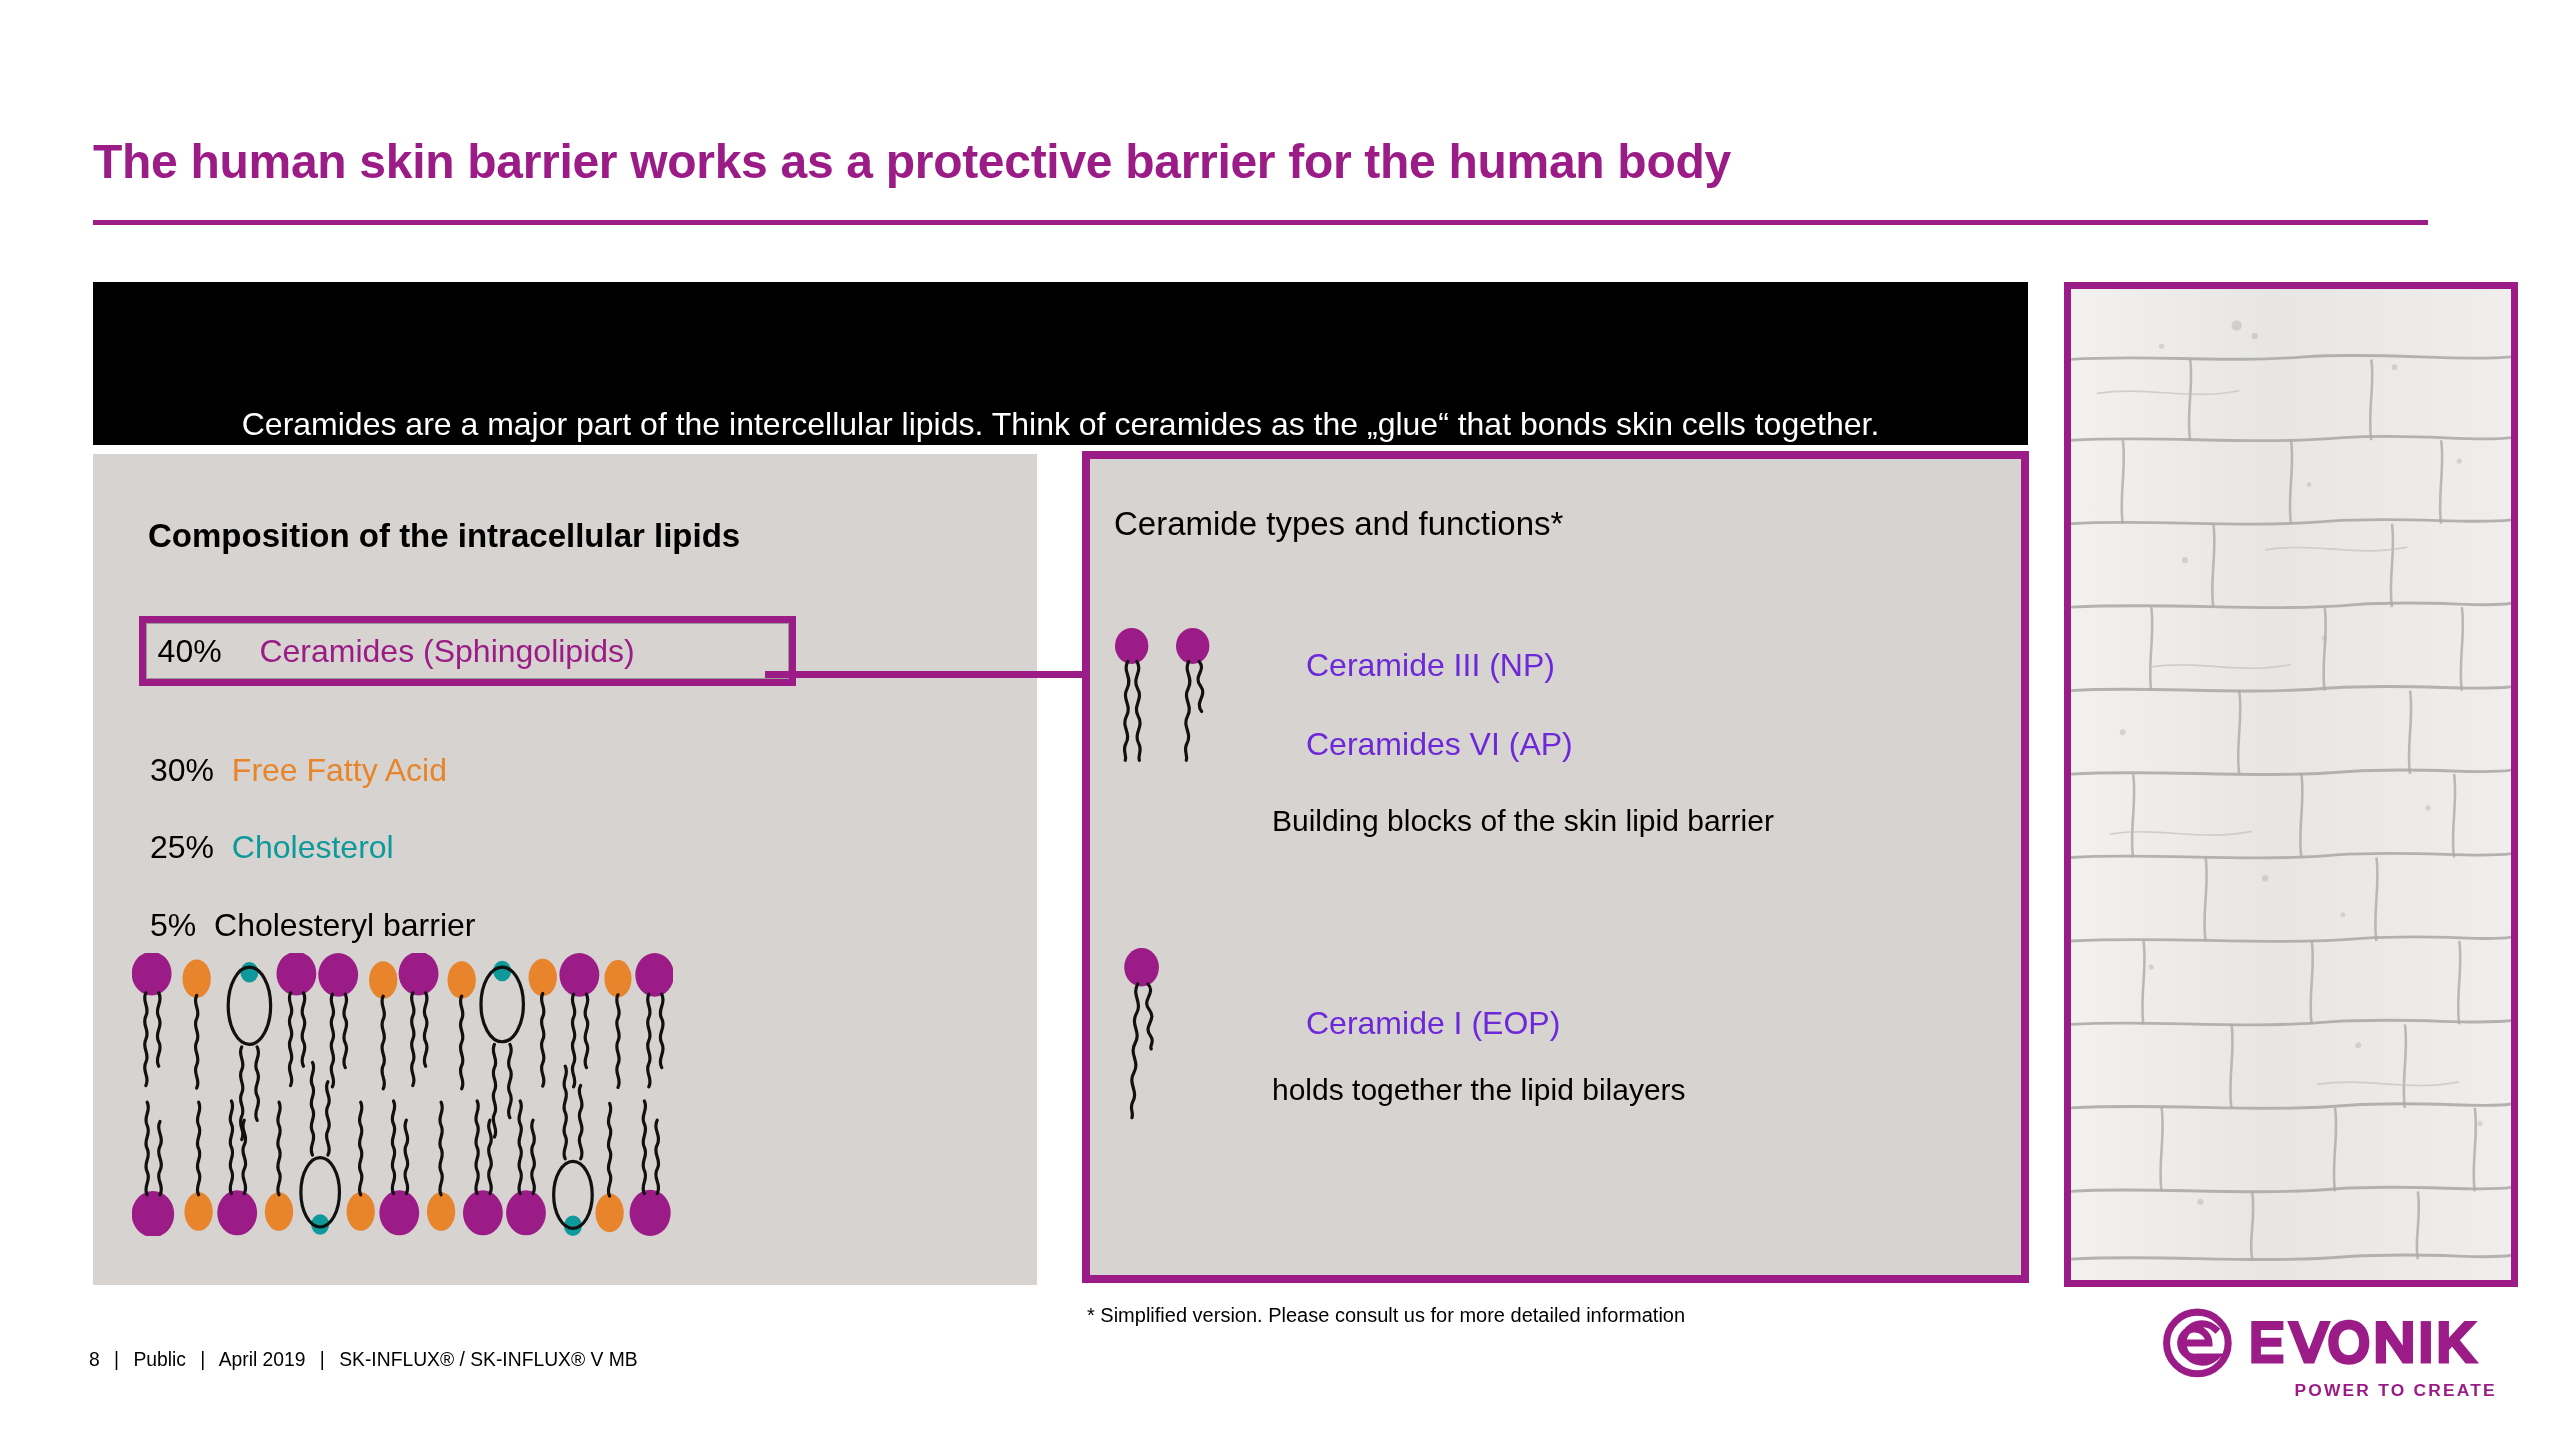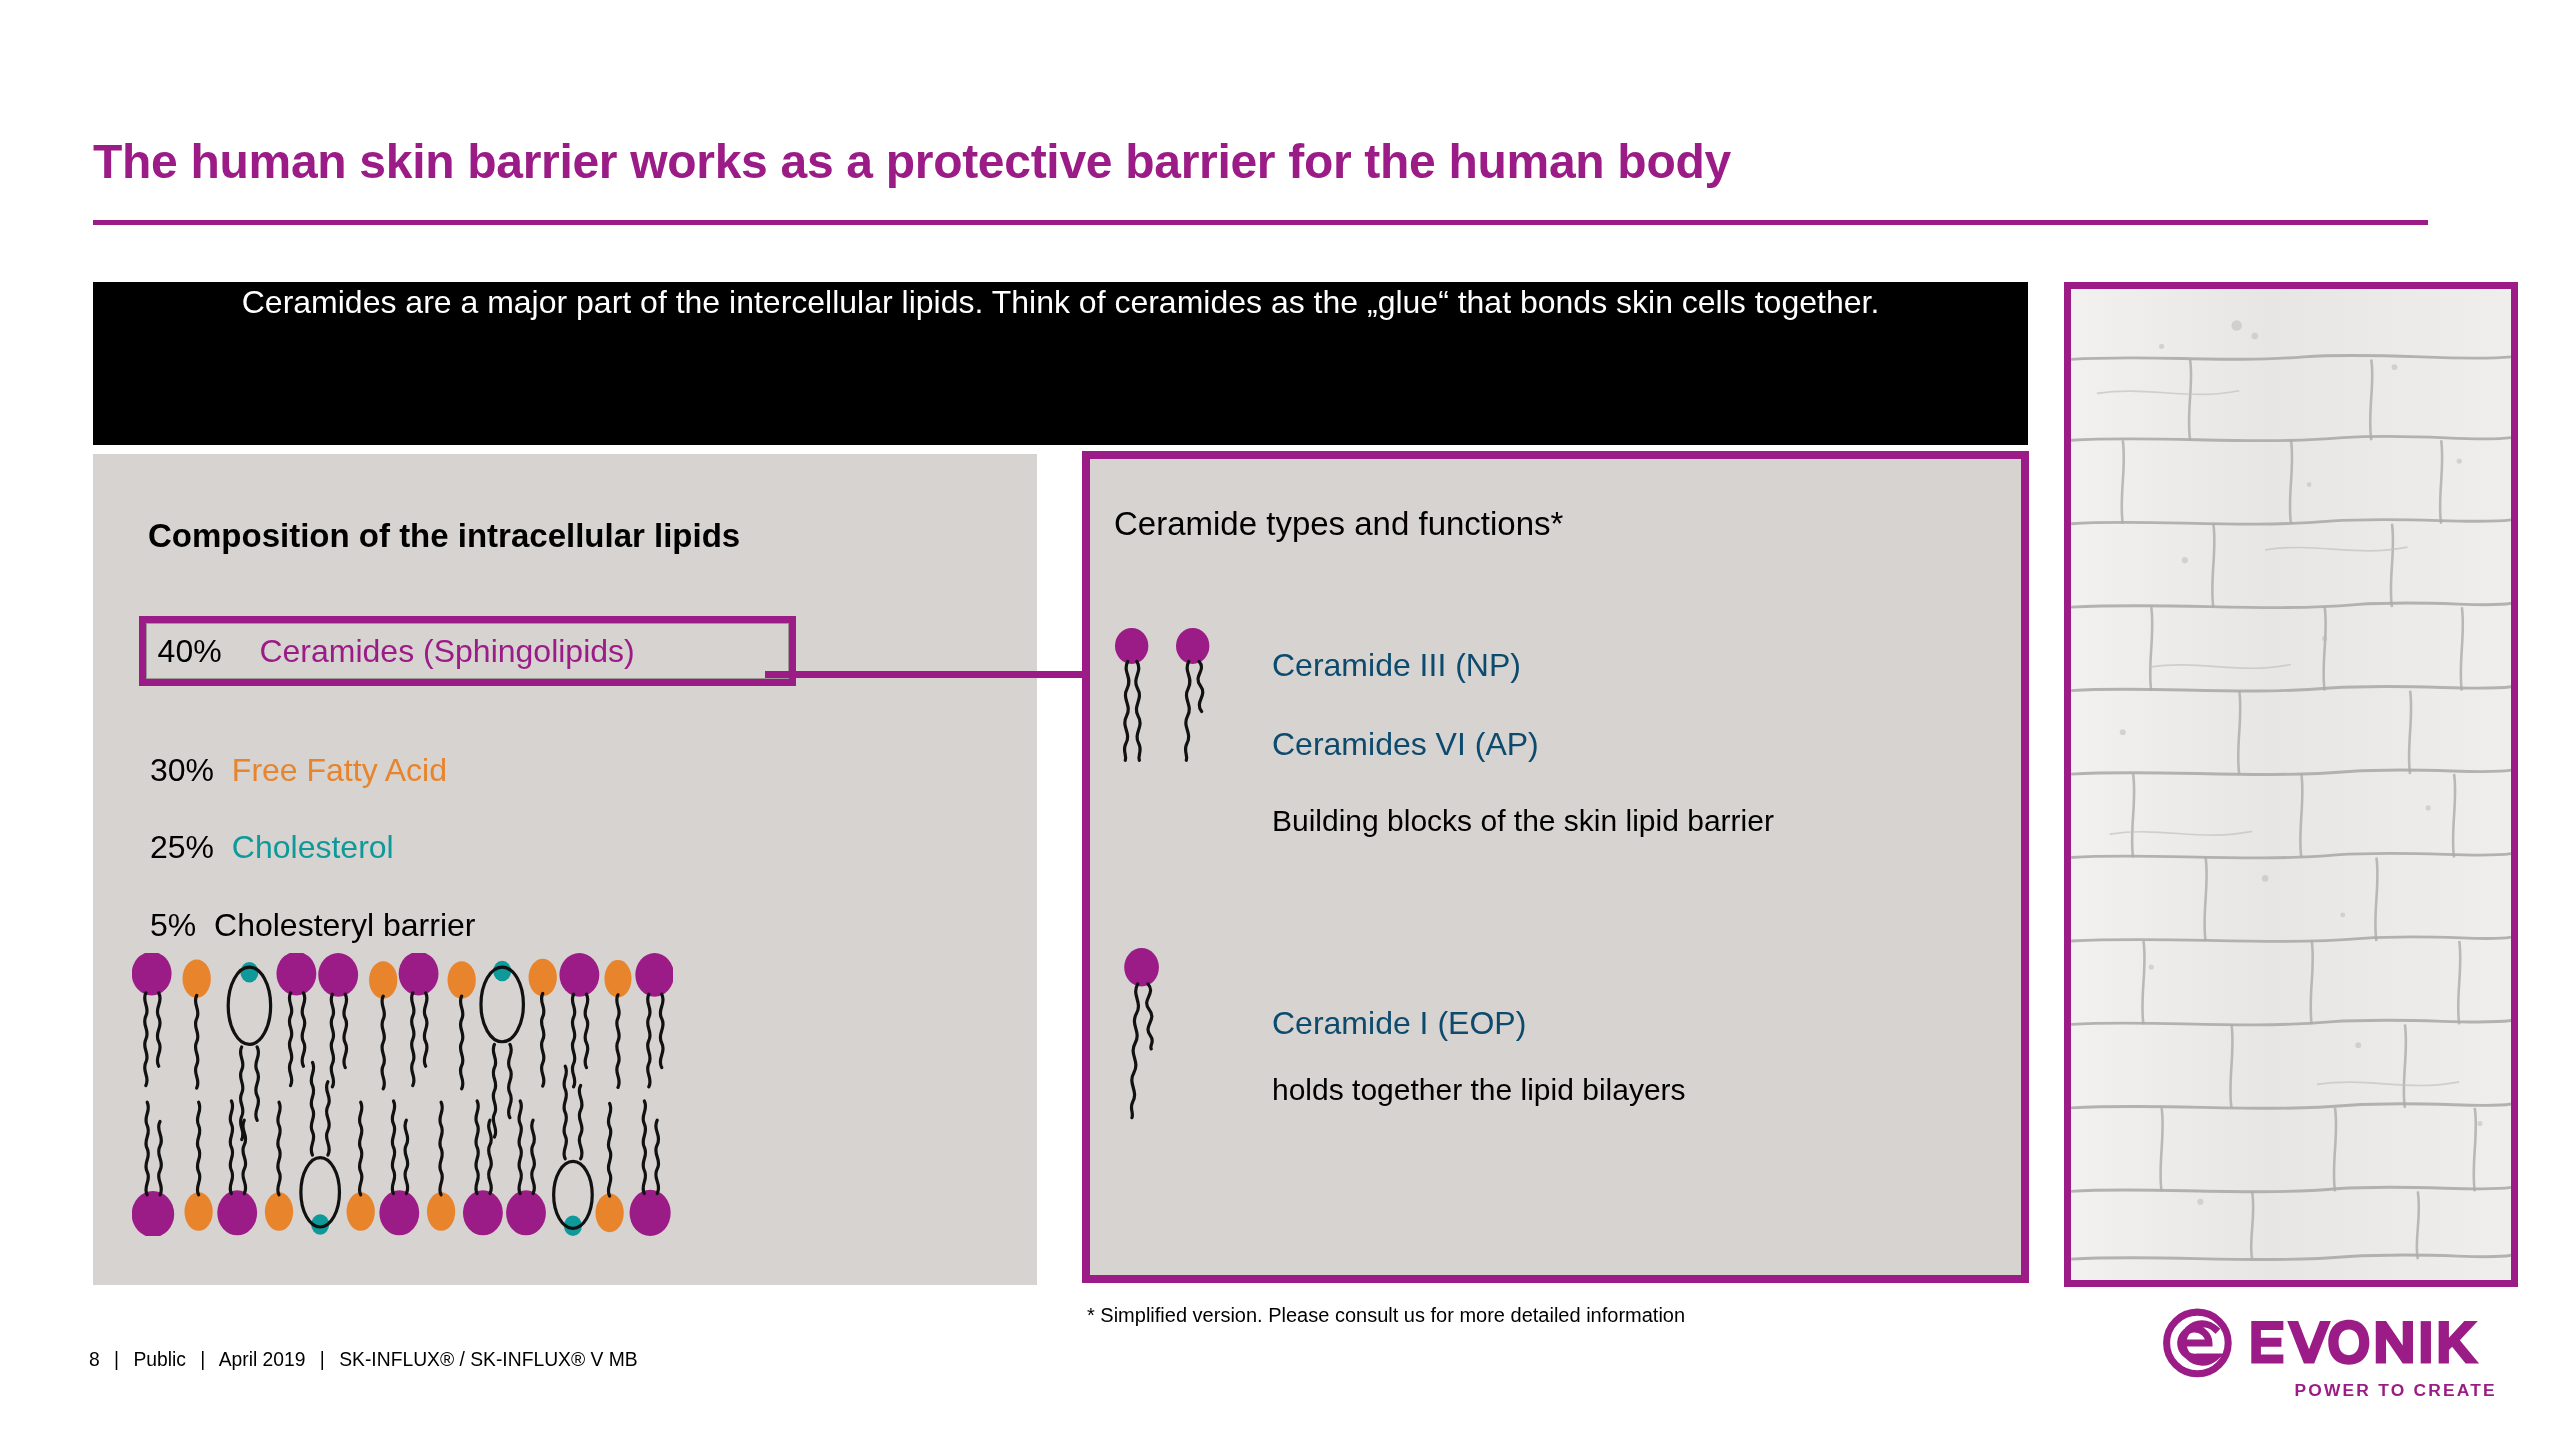--- a/index.html
+++ b/index.html
@@ -13,21 +13,21 @@
     white-space:nowrap;
   }
   #title-rule{
     position:absolute;left:93px;top:220px;width:2335px;height:4.5px;
     background:#9B1C86;
   }
 
   
   #banner{
     position:absolute;left:93px;top:282px;width:1935px;height:163px;
-    background:#000000;display:flex;align-items:flex-start;justify-content:center;
+    background:#000000;display:flex;align-items:flex-end;justify-content:center;
   }
   #banner-text{
     color:#ffffff;font-size:32px;line-height:1.28;text-align:center;
     width:1855px;
   }
 
   
   #left-panel{
     position:absolute;left:93px;top:454px;width:927px;height:831px;
     background:#D6D3D0;
@@ -75,21 +75,21 @@
   
   #right-panel{
     position:absolute;left:1082px;top:451px;width:947px;height:832px;
     border:8.4px solid #9B1C86;box-sizing:border-box;background:#D6D3D0;
   }
   #right-heading{
     position:absolute;left:0;top:46px;width:100%;text-align:left;
     font-size:33px;font-weight:normal;color:#000000;margin-left:24px;
   }
   .cer-label{
-    position:absolute;font-size:32px;color:#0c4a6e;white-space:nowrap;
+    position:absolute;font-size:32px;color:#6d28d9;white-space:nowrap;margin-left:34px;
   }
   .cer-desc{
     position:absolute;font-size:30px;color:#000000;white-space:nowrap;
   }
   #cer-np{left:182px;top:188px;}
   #cer-ap{left:182px;top:267px;}
   #cer-block-desc{left:182px;top:345px;}
   #cer-eop{left:182px;top:546px;}
   #cer-eop-desc{left:182px;top:614px;}
 

